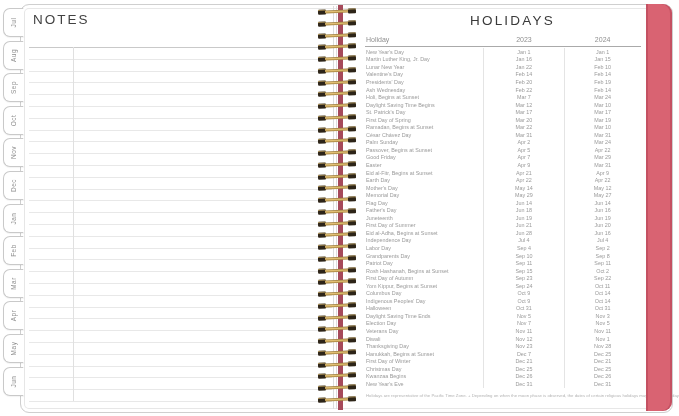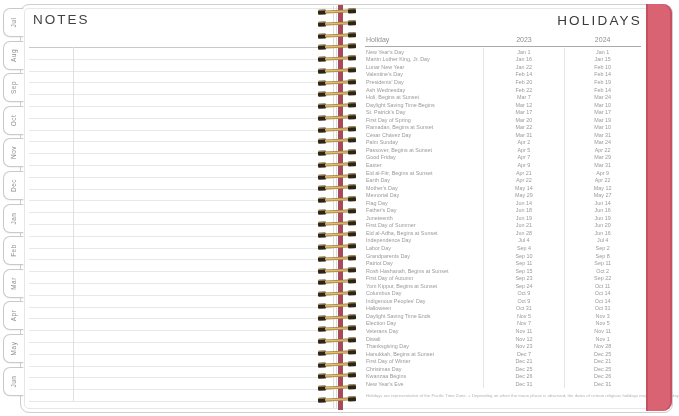--- a/index.html
+++ b/index.html
@@ -34,21 +34,21 @@
   .spine{position:absolute;left:338px;top:5px;width:5px;height:405px;z-index:7;}
   .coil{position:absolute;left:318px;width:38px;height:5px;transform:rotate(-2deg);z-index:20;}
   .coil .capl,.coil .capr{position:absolute;top:0;width:8px;height:5px;
         background:#2d2418;border-radius:1px;
         box-shadow:inset 0 1px 0 rgba(216,184,112,.85);}
   .coil .capl{left:0;} .coil .capr{right:0;}
   .coil .bar{position:absolute;left:7px;right:7px;top:1px;height:3px;border-radius:1px;
         background:linear-gradient(to bottom,#8f6f33,#e3c276 45%,#a07c36);}
 
   
-  .holidays-title{position:absolute;left:470px;top:13px;width:172px;text-align:right;
+  .holidays-title{position:absolute;left:470px;top:13px;width:172px;text-align:left;
                   font-size:13.5px;letter-spacing:2.2px;color:#3a3a3a;z-index:5;}
   .tbl-head{position:absolute;left:365px;top:36px;width:276px;display:flex;
             font-size:7px;color:#8f8f8f;z-index:5;}
   .tbl-head .h-name{width:118px;text-align:left;padding-left:1px;}
   .tbl-head .h-y1{width:81px;text-align:center;}
   .tbl-head .h-y2{width:77px;text-align:center;}
   .head-rule{position:absolute;left:365px;top:46px;width:276px;height:1px;
              background:#aaaaaa;z-index:5;}
   .tbl-body{position:absolute;left:365px;top:48px;width:276px;z-index:5;}
   .row{display:flex;height:7.55px;align-items:center;}

